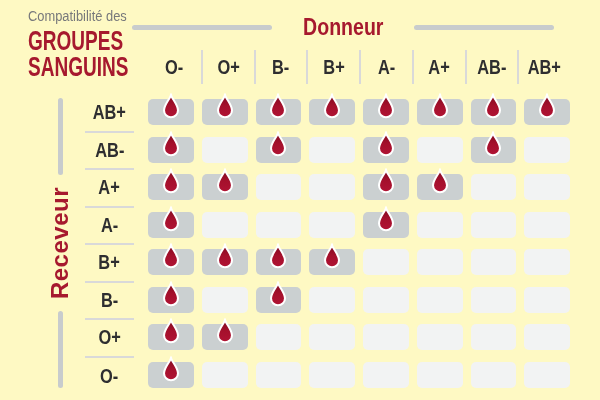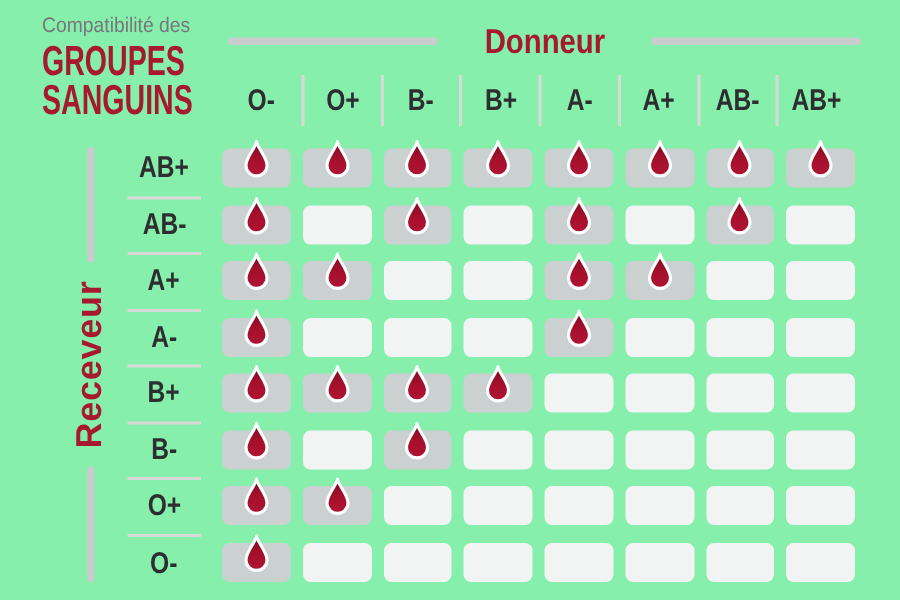--- a/index.html
+++ b/index.html
@@ -1,33 +1,33 @@
 <!DOCTYPE html>
 <html style="--red: #A6192E; --text-dark: #2E2E30; --text-gray: #77787B; --rail-gray: #C8CCCD; --separator: #D9D9D9; --cell-filled: #CBD0D1; --cell-empty: #F2F3F3; --drop-stroke: #FFFFFF;"><head>
 <meta charset="utf-8">
 <style>
   html,body { margin:0; padding:0; background:#fff; }
   .canvas {
-    position:relative; width:600px; height:400px; background:#86efac;
+    position:relative; width:600px; height:400px; background:#fef9c3;
     font-family:"Liberation Sans", sans-serif; overflow:hidden;
     -webkit-font-smoothing:antialiased;
   }
   
   .logo { position:absolute; left:28px; top:8px; }
   .logo-sub {
     font-size:14px; color:var(--text-gray); white-space:nowrap;
     transform:scaleX(0.92); transform-origin:left center; margin-bottom:4px;
   }
   .logo-main {
     font-size:28px; font-weight:bold; color:var(--red); line-height:26px;
     white-space:nowrap; transform:scaleX(0.68); transform-origin:left center;
   }
   
   .donor-axis {
-    position:absolute; left:152px; top:16px; width:422px; height:22px;
+    position:absolute; left:132px; top:16px; width:422px; height:22px;
     display:flex; align-items:center; gap:24px;justify-content:center;
   }
   .hline { flex:1; height:5px; background:var(--rail-gray); border-radius:3px; }
   .donor-label {
     font-size:23px; font-weight:bold; color:var(--red); white-space:nowrap;
     transform:scaleX(0.85);
   }
   
   .col-headers {
     position:absolute; left:148px; top:50px; width:422px; height:34px;

